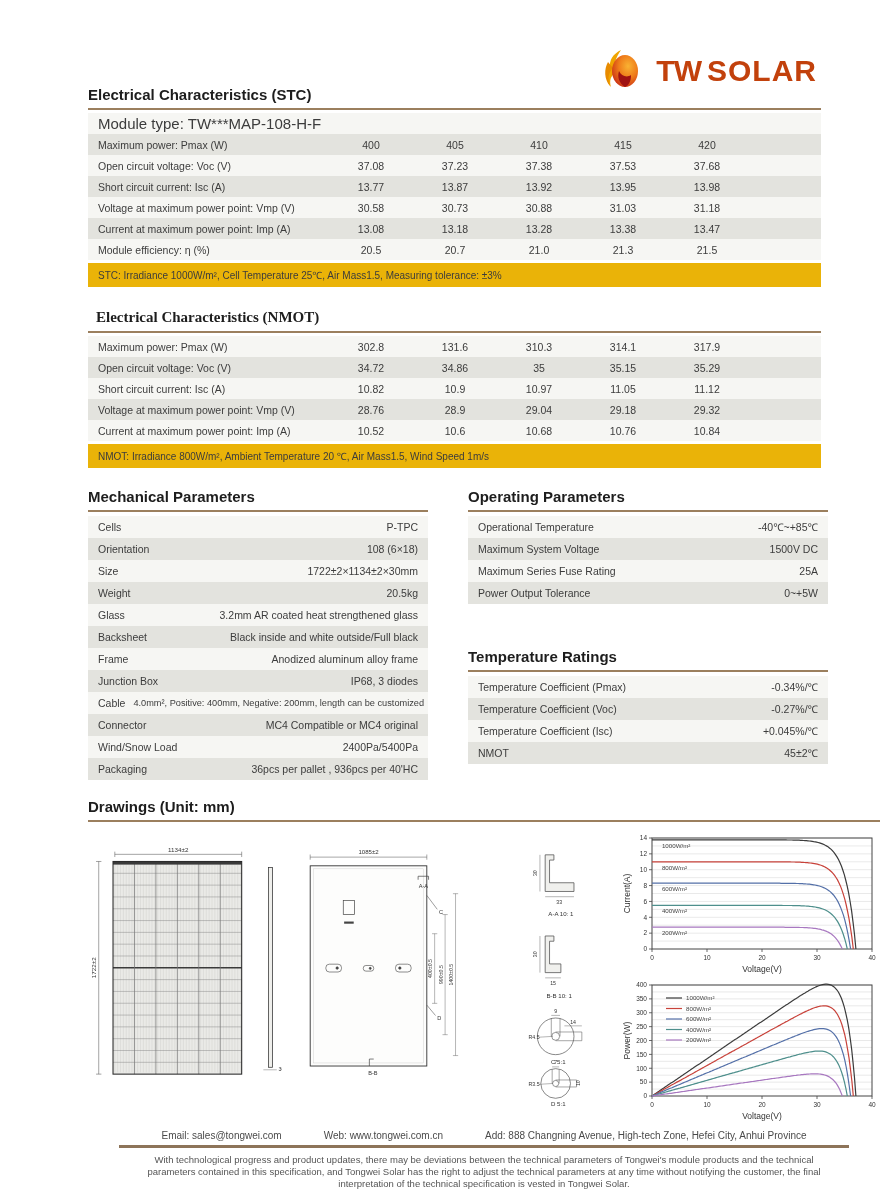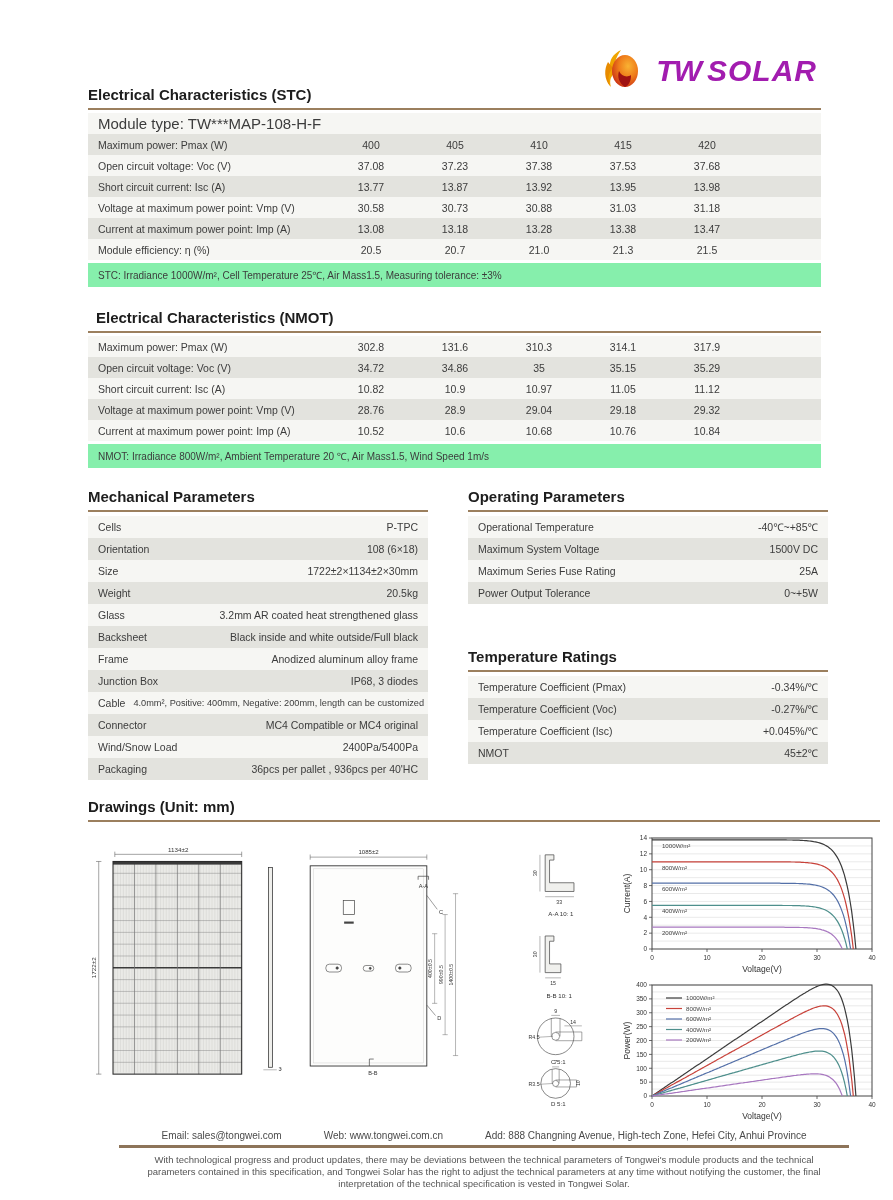--- a/index.html
+++ b/index.html
@@ -3,31 +3,31 @@
 <meta charset="utf-8">
 <style>
   html,body{margin:0;padding:0;}
   body{
     width:893px;height:1200px;background:#ffffff;
     font-family:"Liberation Sans",sans-serif;color:#3c3c3c;
     position:relative;overflow:hidden;
   }
   .page{padding:52px 0 0 88px;position:relative;}
   .logo{position:absolute;top:48px;right:76px;display:flex;align-items:center;gap:5px;}
-  .logo-text{font-size:30px;font-weight:bold;font-style:italic;color:#a21caf;letter-spacing:1px;white-space:nowrap;margin-left:8px;}
+  .logo-text{font-size:30px;font-weight:bold;color:#c2410c;letter-spacing:1px;white-space:nowrap;margin-left:8px;}
   .logo-text .tw{letter-spacing:-1px;margin-right:6px;}
   .sec-title{font-size:15px;font-weight:bold;color:#1d1d1d;border-bottom:2.5px solid #9b7f5e;padding-bottom:5px;}
   .tbl{width:733px;font-size:10.5px;margin-top:3px;}
   .vrow{display:flex;align-items:center;min-height:21px;}
   .vrow .lbl{width:231px;padding-left:10px;}
   .vrow .val{width:84px;text-align:center;}
   .gray{background:#e3e3de;}
   .light{background:#f6f6f3;}
   .modrow{min-height:21px;display:flex;align-items:center;padding-left:10px;background:#f6f6f3;font-size:15px;}
-  .note{font-size:10px;background:#86efac;padding:5px 10px;margin-top:3px;min-height:11px;display:flex;align-items:center;}
+  .note{font-size:10px;background:#eab308;padding:5px 10px;margin-top:3px;min-height:11px;display:flex;align-items:center;}
   .sec{margin-top:22px;}
   .twocol{display:flex;gap:40px;margin-top:20px;}
   .col-l{width:340px;}
   .col-r{width:360px;}
   .kv{font-size:10.5px;margin-top:4px;}
   .kvrow{display:flex;justify-content:space-between;align-items:center;min-height:22px;padding:0 10px;}
   .kvrow .k{white-space:nowrap;padding-right:8px;}
   .kvrow .v{text-align:right;white-space:nowrap;}
   .temp-block{margin-top:44px;}
   .drawings{margin-top:18px;}
@@ -113,21 +113,21 @@
             <div class="val">21.0</div>
             <div class="val">21.3</div>
             <div class="val">21.5</div>
           </div>
         </div>
       <div class="note">STC: Irradiance 1000W/m²,  Cell Temperature 25℃,  Air Mass1.5,  Measuring tolerance:  ±3%</div>
     </div>
   </div>
 
   <div class="sec" style="width:733px;">
-    <div class="sec-title" style="padding-left:8px;">Electrical Characteristics (NMOT)</div>
+    <div class="sec-title" style="padding-left:8px;font-family:Liberation Serif, serif;">Electrical Characteristics (NMOT)</div>
     <div class="tbl">
       <div>
           <div class="vrow light">
             <div class="lbl">Maximum power: Pmax (W)</div>
             <div class="val">302.8</div>
             <div class="val">131.6</div>
             <div class="val">310.3</div>
             <div class="val">314.1</div>
             <div class="val">317.9</div>
           </div>

